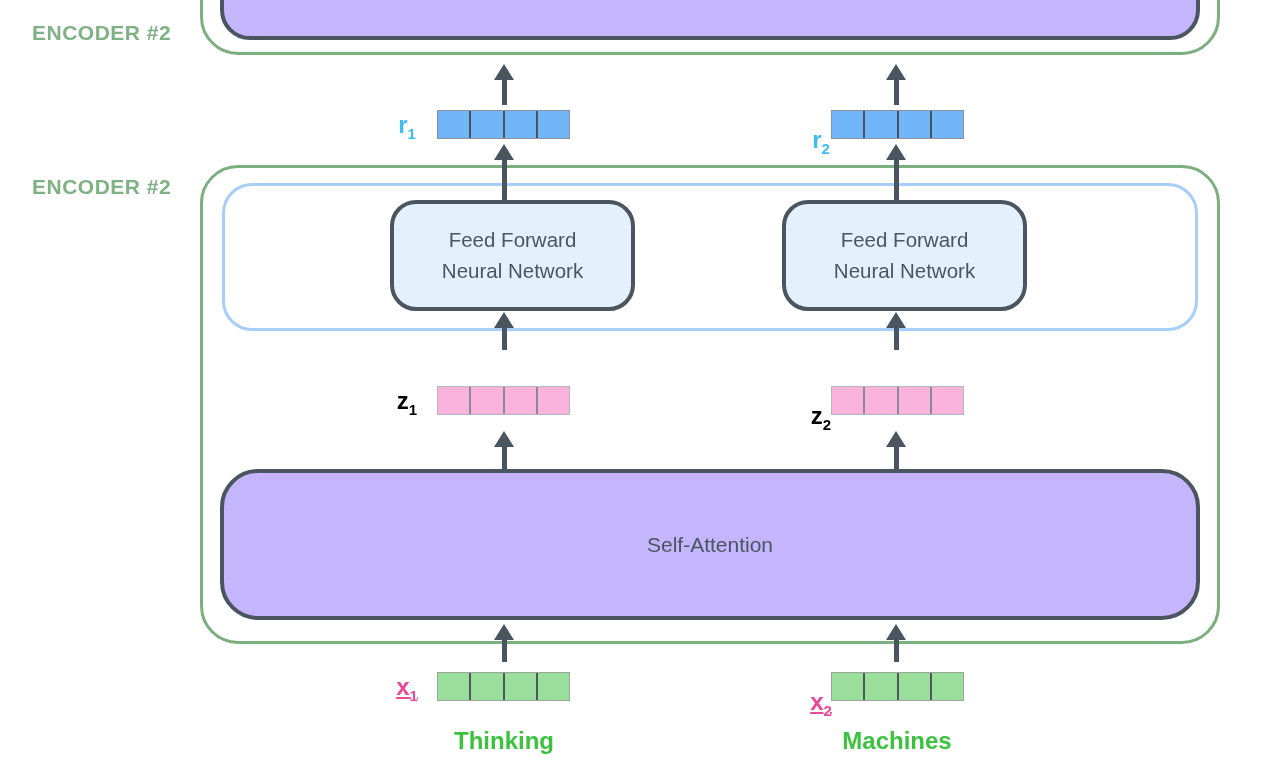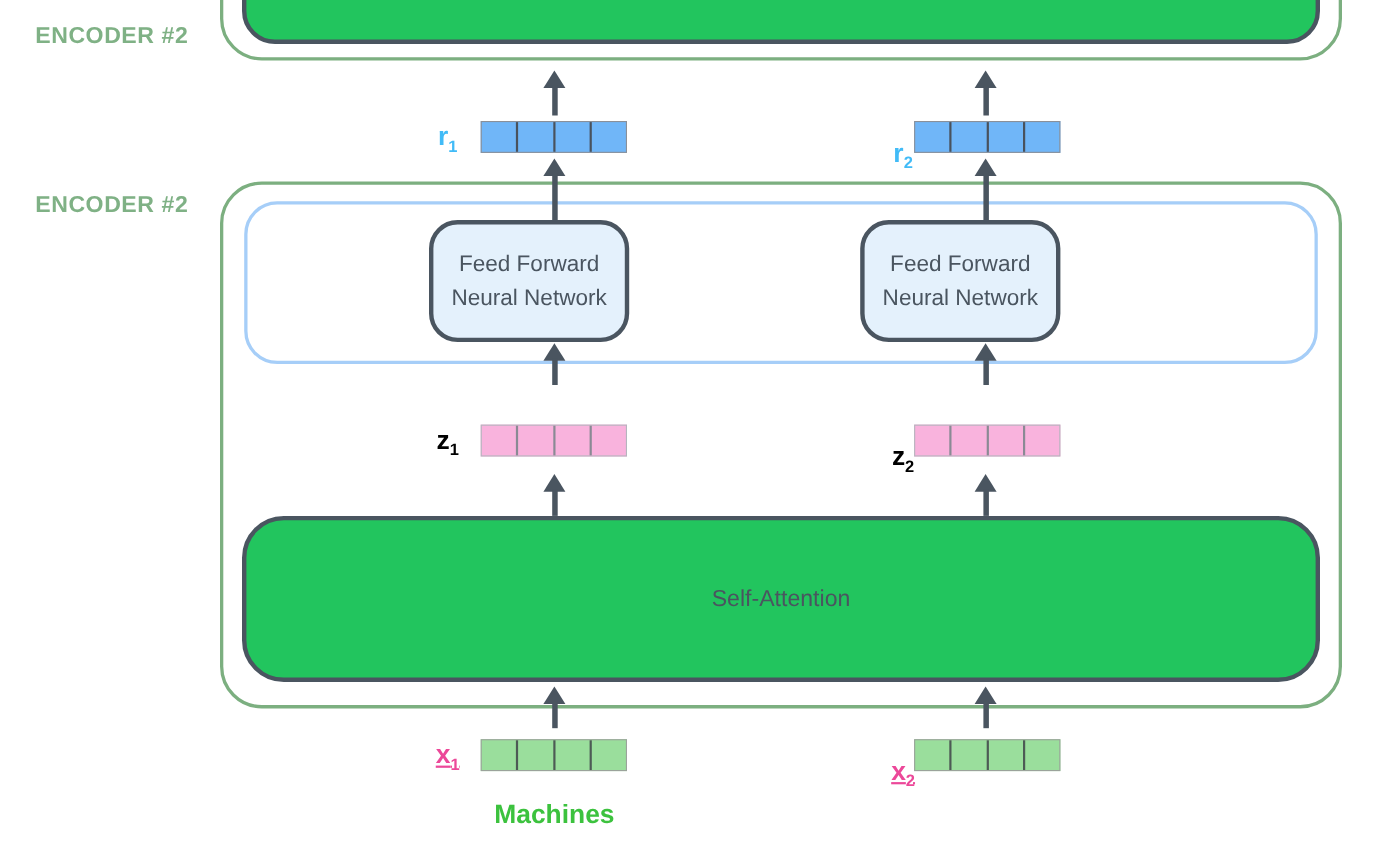--- a/index.html
+++ b/index.html
@@ -15,32 +15,32 @@
   .enc2-outline{left:200px;top:-60px;width:1020px;height:115px;}
   .enc1-outline{left:200px;top:165px;width:1020px;height:479px;}
   .enc-label{
     position:absolute;left:32px;color:#7FB185;font-size:21px;font-weight:700;
     letter-spacing:0.5px;
   }
   .enc2-label{top:21px;}
   .enc1-label{top:175px;}
   
   .peach-box{
-    position:absolute;background:#22c55e;border:4px solid #4A5560;border-radius:30px;
+    position:absolute;background:#c4b5fd;border:4px solid #4A5560;border-radius:30px;
     box-sizing:border-box;display:flex;align-items:center;justify-content:center;
     color:#4A5560;font-size:21px;
   }
   .enc2-attention{left:220px;top:-72px;width:980px;height:112px;}
   .sa-box{left:220px;top:469px;width:980px;height:151px;border-radius:38px;}
   .ffnn-layer{
     position:absolute;left:222px;top:183px;width:976px;height:148px;
     border:3px solid #A6CEF8;border-radius:30px;box-sizing:border-box;background:transparent;
   }
   .ffnn-box{
-    position:absolute;top:200px;width:182px;height:111px;background:#E4F1FC;
+    position:absolute;top:200px;width:245px;height:111px;background:#E4F1FC;
     border:4px solid #4A5560;border-radius:26px;box-sizing:border-box;
     display:flex;flex-direction:column;align-items:center;justify-content:center;
     color:#4A5560;font-size:20.5px;line-height:1.5;text-align:center;
   }
   .ffnn1{left:390px;}
   .ffnn2{left:782px;}
   
   .arrow{
     position:absolute;display:flex;flex-direction:column;align-items:center;
     transform:translateX(-50%);z-index:6;
@@ -194,15 +194,16 @@
 
   <div class="arrow" style="left:504px;top:624px;height:38px;">
       <span class="head"></span>
       <span class="shaft"></span>
     </div>
   <div class="arrow" style="left:896px;top:624px;height:38px;">
       <span class="head"></span>
       <span class="shaft"></span>
     </div>
 
-  <div class="token token1">Machines</div>
+  <div class="token token1">Thinking</div>
+  <div class="token token2">Machines</div>
 
 </div>
 
 </body></html>

